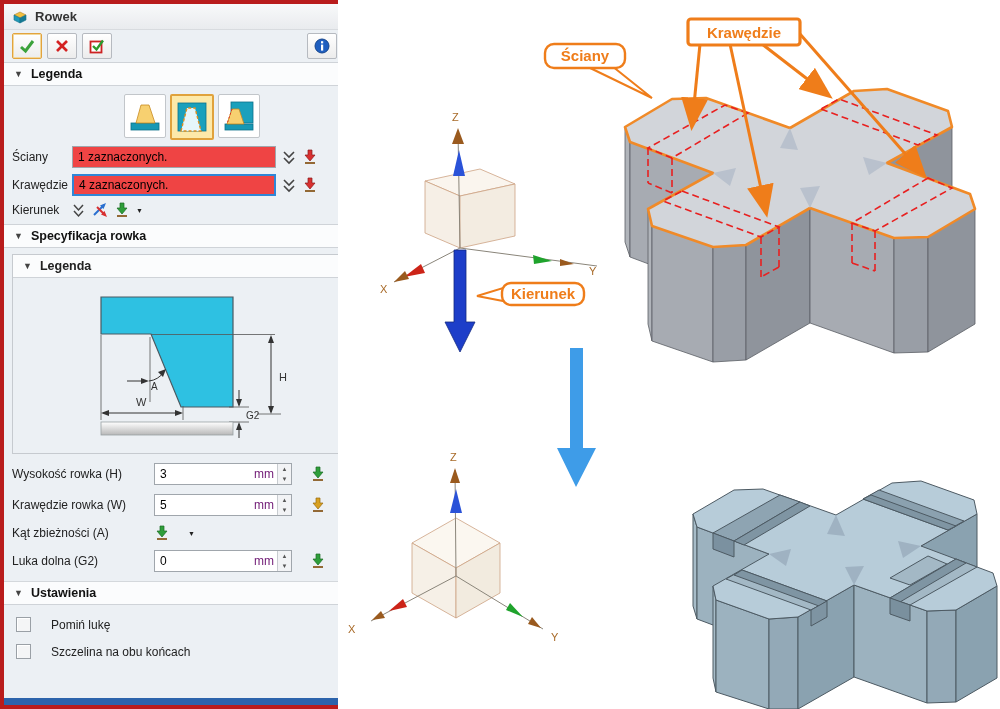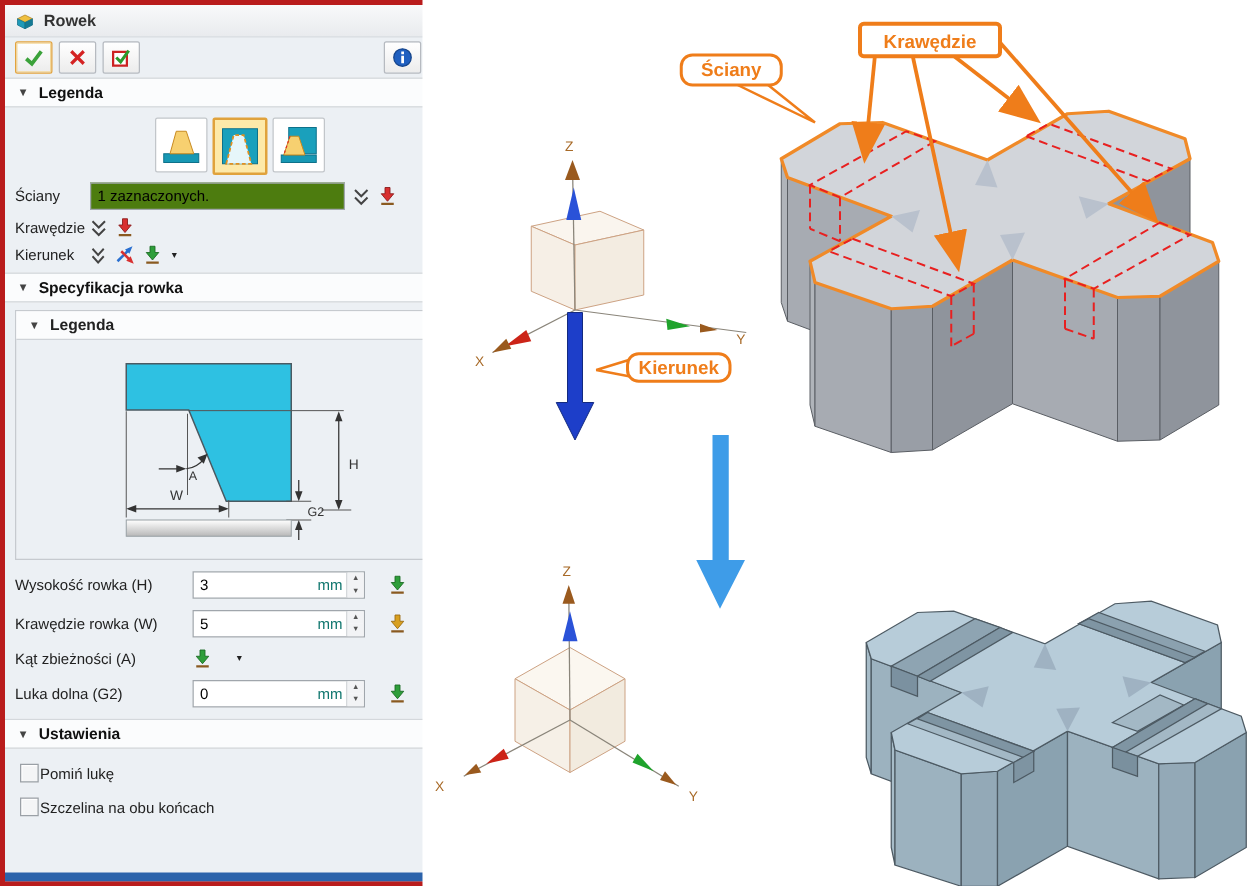--- a/index.html
+++ b/index.html
@@ -19,36 +19,36 @@
   .tb-spacer{flex:1;}
   .sec-hdr{height:22px;background:#fbfcfd;border-top:1px solid #cfd3d8;border-bottom:1px solid #cfd3d8;
            display:flex;align-items:center;gap:8px;padding:0 10px;font-weight:bold;font-size:12.5px;color:#111;}
   .tri{font-size:9px;color:#444;}
   .shape-row{display:flex;justify-content:center;gap:4px;margin:8px 0 6px 0;}
   .shape-btn{width:40px;height:42px;border:1px solid #c2c6ca;border-radius:2px;background:#fff;
              display:flex;align-items:center;justify-content:center;}
   .shape-btn.sel{border:2px solid #e0a23c;background:#fde9a9;}
   .row{display:flex;align-items:center;gap:6px;margin:6px 8px;}
   .row .lbl{width:54px;flex:none;}
-  .sel-input{height:20px;border:1px solid #a0a6ac;background:#4d7c0f;padding:0 5px;font-size:12px;
+  .sel-input{height:20px;border:1px solid #a0a6ac;background:#ef4444;padding:0 5px;font-size:12px;
              font-family:inherit;flex:none;width:192px;}
   .sel-input.focused{border:2px solid #2f86d6;width:190px;height:18px;}
   .sel-input.short{width:160px;}
   .caret{font-size:7px;color:#222;}
   .num-row{display:flex;align-items:center;gap:18px;margin:9px 8px;}
   .num-row .lbl{width:124px;flex:none;}
   .num-box{display:flex;align-items:stretch;border:1px solid #a0a6ac;background:#fff;height:22px;width:138px;box-sizing:border-box;}
   .num-box input{border:none;outline:none;flex:1;min-width:20px;font-size:12px;font-family:inherit;padding-left:5px;background:transparent;}
-  .unit{align-self:center;color:#0f766e;padding-right:3px;font-size:12px;}
+  .unit{align-self:center;color:#701a75;padding-right:3px;font-size:12px;}
   .spinner{width:13px;border-left:1px solid #c8ccd0;display:flex;flex-direction:column;}
   .spinner span{flex:1;display:flex;align-items:center;justify-content:center;font-size:6px;color:#555;background:#f2f3f5;}
   .legend-panel{margin:6px 8px;border:1px solid #c6cacf;background:#ecf0f4;}
   .legend-hdr{height:22px;background:#fbfcfd;border-bottom:1px solid #cfd3d8;display:flex;align-items:center;gap:8px;
               padding:0 10px;font-weight:bold;font-size:12.5px;}
-  .cb-row{display:flex;align-items:center;gap:1px;margin:12px 12px;}
+  .cb-row{display:flex;align-items:center;gap:20px;margin:12px 12px;}
   .cb{width:13px;height:13px;border:1px solid #9aa0a6;background:#f4f5f6;box-shadow:inset 1px 1px 0 #fff;flex:none;}
   .panel-bottom{position:absolute;left:0;bottom:0;width:100%;height:7px;background:#2c63ab;}
   .settings-box{border-top:1px solid #d4d8dc;}
   
   .viewport{position:absolute;left:338px;top:0;width:662px;height:709px;background:#fff;}
   svg text{font-family:"Liberation Sans","DejaVu Sans",sans-serif;}
   .ax-lbl{fill:#a86a28;font-size:11px;}
   .callout-txt{fill:#ef7d1a;font-size:15px;font-weight:bold;}
 </style>
 </head>
@@ -136,20 +136,21 @@
       <polyline points="2,8 7,13 12,8" fill="none" stroke="#444" stroke-width="1.6"></polyline>
     </svg>
     <svg width="16" height="16">
       <polygon points="8,12 3,6 6,6 6,1 10,1 10,6 13,6" fill="#d83030" stroke="#8a1a1a" stroke-width="0.7"></polygon>
       <line x1="3" y1="14" x2="13" y2="14" stroke="#8a5a20" stroke-width="1.8"></line>
     </svg>
   </div>
 
   <div class="row">
     <span class="lbl">Krawędzie</span>
+    <input class="sel-input focused" value="4 zaznaczonych." style="">
     <svg width="14" height="15">
       <polyline points="2,2 7,7 12,2" fill="none" stroke="#444" stroke-width="1.6"></polyline>
       <polyline points="2,8 7,13 12,8" fill="none" stroke="#444" stroke-width="1.6"></polyline>
     </svg>
     <svg width="16" height="16">
       <polygon points="8,12 3,6 6,6 6,1 10,1 10,6 13,6" fill="#d83030" stroke="#8a1a1a" stroke-width="0.7"></polygon>
       <line x1="3" y1="14" x2="13" y2="14" stroke="#8a5a20" stroke-width="1.8"></line>
     </svg>
   </div>
 

